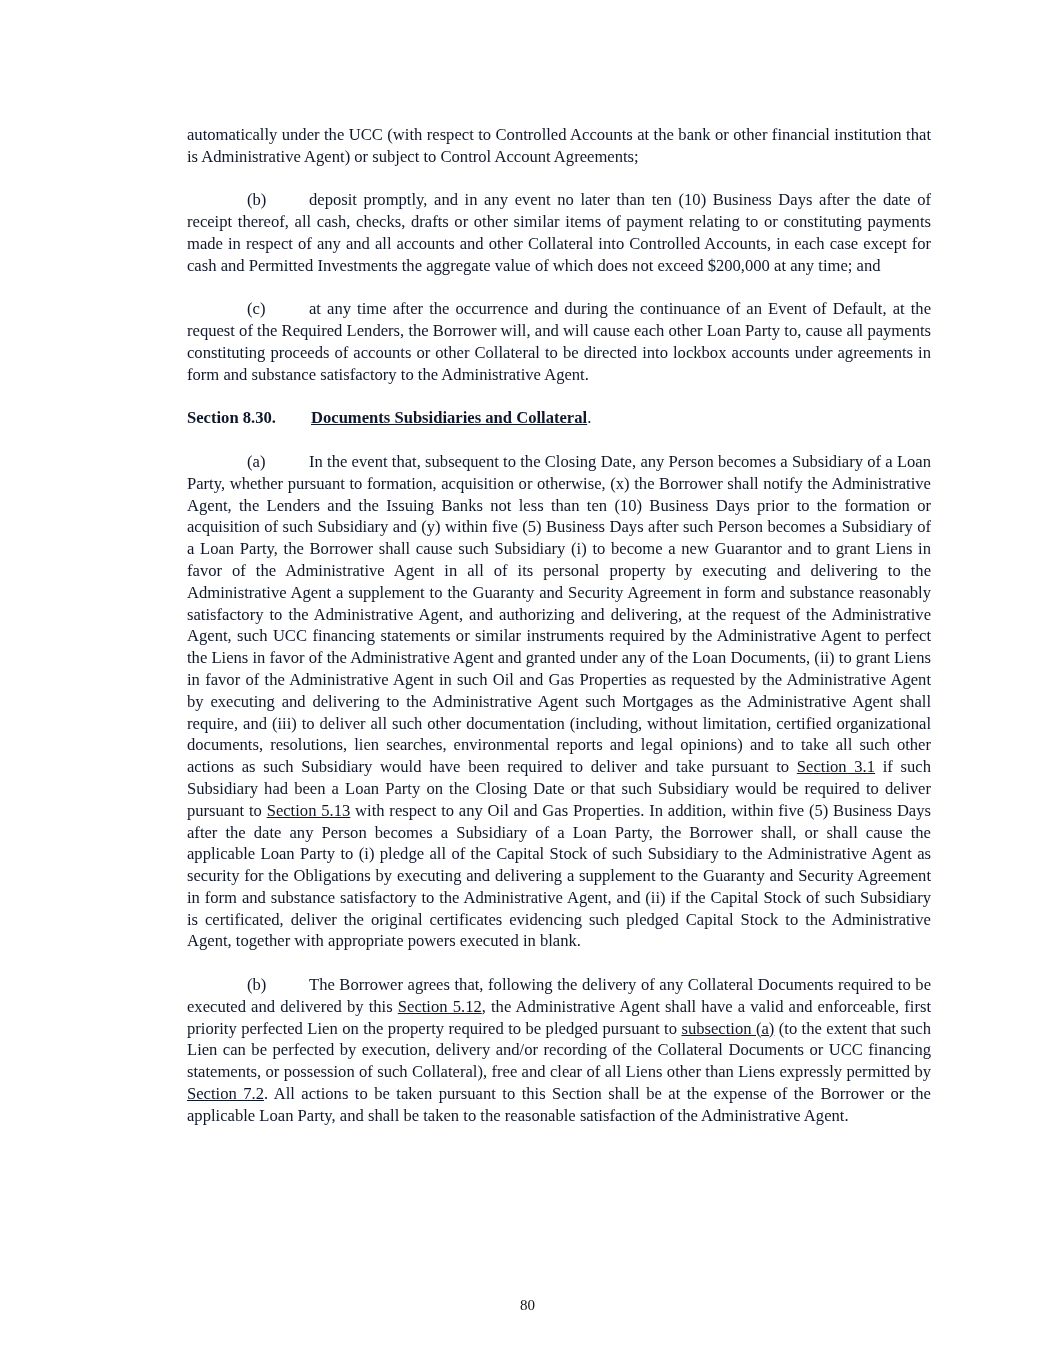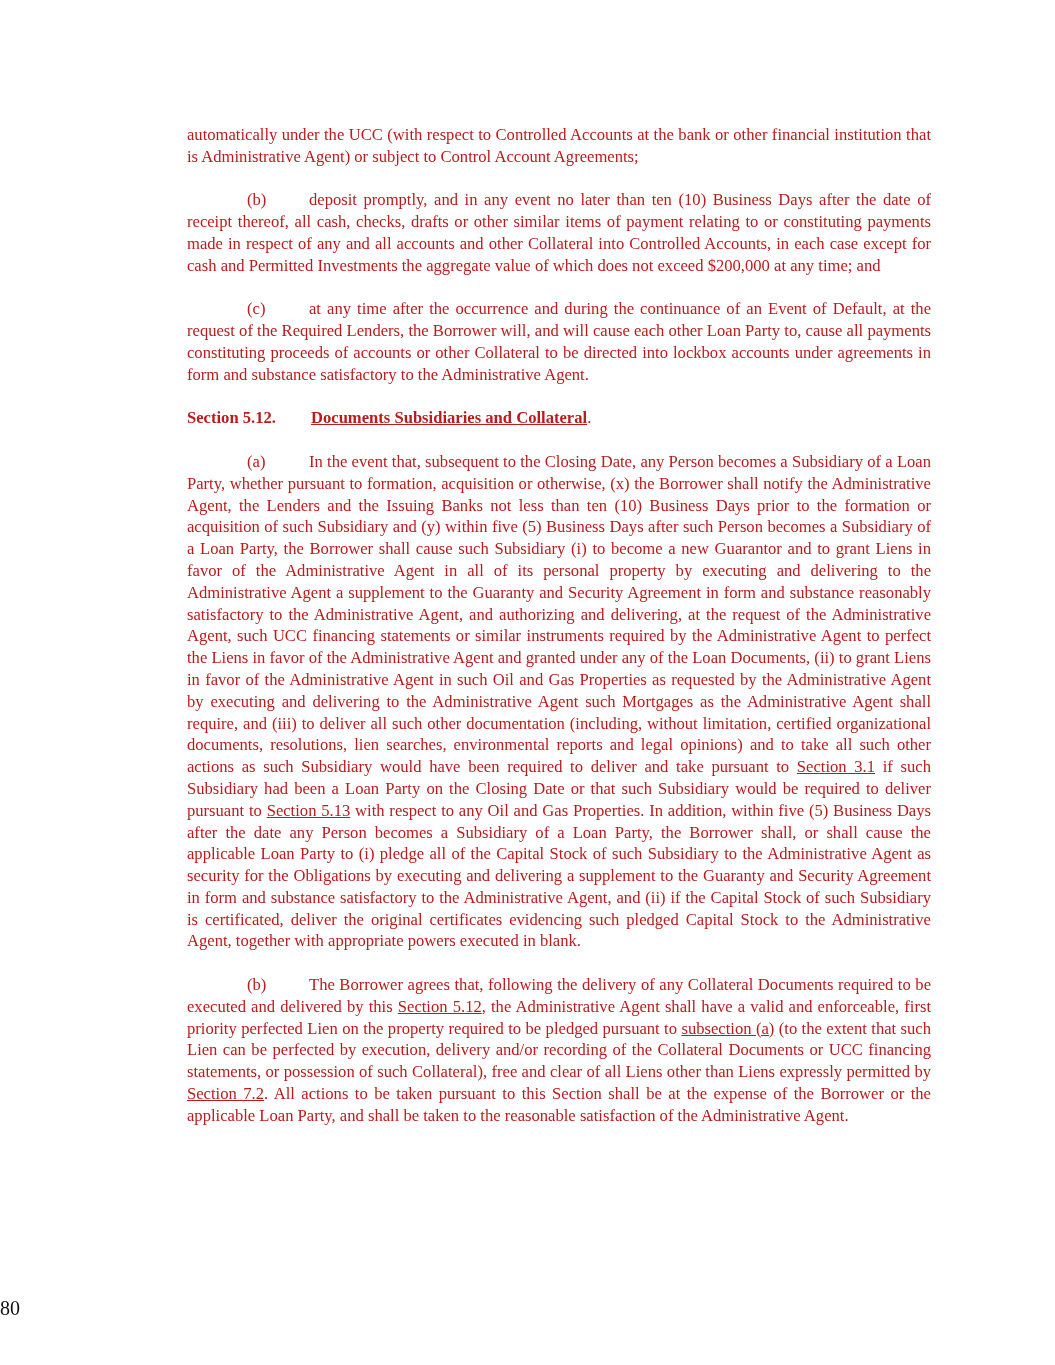--- a/index.html
+++ b/index.html
@@ -1,43 +1,43 @@
 <!DOCTYPE html>
 <html><head>
 <meta charset="utf-8">
 <style>
   html, body { margin: 0; padding: 0; background: #ffffff; }
   body { width: 1055px; height: 1365px; position: relative; overflow: hidden; }
   .page {
     position: absolute; left: 187px; top: 124px; width: 744px;
     font-family: "Liberation Serif", serif; font-size: 16.6px; line-height: 21.8px;
-    color: #b91c1c; text-align: justify;
+    color: #0f172a; text-align: justify;
   }
   .para { margin: 0 0 21.8px 0; }
   .para.first { margin-bottom: 21.8px; }
   .indent { display: inline-block; width: 60px; }
   .label { display: inline-block; width: 62px; }
   .heading { font-weight: bold; margin: 0 0 21.8px 0; text-align: left; }
   .heading .num { display: inline-block; width: 124px; }
   .u { text-decoration: underline; }
   .pagenum {
-    position: absolute; left: 0; width: 1055px; top: 1297px; 
-    font-family: "Liberation Serif", serif; font-size: 20px; color: #111111;
+    position: absolute; left: 0; width: 1055px; top: 1297px; text-align: center;
+    font-family: "Liberation Serif", serif; font-size: 15px; color: #111111;
   }
 </style>
 </head>
 <body>
 
 <div class="page">
   <p class="para first">automatically under the UCC (with respect to Controlled Accounts at the bank or other financial institution that is Administrative Agent) or subject to Control Account Agreements;</p>
 
   <p class="para"><span class="indent"></span><span class="label">(b)</span><span>deposit promptly, and in any event no later than ten (10) Business Days after the date of receipt thereof, all cash, checks, drafts or other similar items of payment relating to or constituting payments made in respect of any and all accounts and other Collateral into Controlled Accounts, in each case except for cash and Permitted Investments the aggregate value of which does not exceed $200,000 at any time; and</span></p>
 
   <p class="para"><span class="indent"></span><span class="label">(c)</span><span>at any time after the occurrence and during the continuance of an Event of Default, at the request of the Required Lenders, the Borrower will, and will cause each other Loan Party to, cause all payments constituting proceeds of accounts or other Collateral to be directed into lockbox accounts under agreements in form and substance satisfactory to the Administrative Agent.</span></p>
 
-  <p class="heading"><span class="num">Section 5.12.</span><span class="u">Documents Subsidiaries and Collateral</span><span style="font-weight:normal">.</span></p>
+  <p class="heading"><span class="num">Section 8.30.</span><span class="u">Documents Subsidiaries and Collateral</span><span style="font-weight:normal">.</span></p>
 
   <p class="para"><span class="indent"></span><span class="label">(a)</span><span>In the event that, subsequent to the Closing Date, any Person becomes a Subsidiary of a Loan Party, whether pursuant to formation, acquisition or otherwise, (x) the Borrower shall notify the Administrative Agent, the Lenders and the Issuing Banks not less than ten (10) Business Days prior to the formation or acquisition of such Subsidiary and (y) within five (5) Business Days after such Person becomes a Subsidiary of a Loan Party, the Borrower shall cause such Subsidiary (i) to become a new Guarantor and to grant Liens in favor of the Administrative Agent in all of its personal property by executing and delivering to the Administrative Agent a supplement to the Guaranty and Security Agreement in form and substance reasonably satisfactory to the Administrative Agent, and authorizing and delivering, at the request of the Administrative Agent, such UCC financing statements or similar instruments required by the Administrative Agent to perfect the Liens in favor of the Administrative Agent and granted under any of the Loan Documents, (ii) to grant Liens in favor of the Administrative Agent in such  Oil and Gas Properties as requested by the Administrative Agent by executing and delivering to the Administrative Agent such Mortgages as the Administrative Agent shall require, and (iii) to deliver all such other documentation (including, without limitation, certified organizational documents, resolutions, lien searches, environmental reports and legal opinions) and to take all such other actions as such Subsidiary would have been required to deliver and take pursuant to </span><span class="u">Section 3.1</span><span> if such Subsidiary had been a Loan Party on the Closing Date or that such Subsidiary would be required to deliver pursuant to </span><span class="u">Section 5.13</span><span> with respect to any  Oil and Gas Properties.  In addition, within five (5) Business Days after the date any Person becomes a Subsidiary of a Loan Party, the Borrower shall, or shall cause the applicable Loan Party to (i) pledge all of the Capital Stock of such Subsidiary to the Administrative Agent as security for the Obligations by executing and delivering a supplement to the Guaranty and Security Agreement in form and substance satisfactory to the Administrative Agent, and (ii) if the Capital Stock of such Subsidiary is certificated, deliver the original certificates evidencing such pledged Capital Stock to the Administrative Agent, together with appropriate powers executed in blank.</span></p>
 
   <p class="para"><span class="indent"></span><span class="label">(b)</span><span>The Borrower agrees that, following the delivery of any Collateral Documents required to be executed and delivered by this </span><span class="u">Section 5.12</span><span>, the Administrative Agent shall have a valid and enforceable, first priority perfected Lien on the property required to be pledged pursuant to </span><span class="u">subsection (a)</span><span> (to the extent that such Lien can be perfected by execution, delivery and/or recording of the Collateral Documents or UCC financing statements, or possession of such Collateral), free and clear of all Liens other than Liens expressly permitted by </span><span class="u">Section 7.2</span><span>.  All actions to be taken pursuant to this Section shall be at the expense of the Borrower or the applicable Loan Party, and shall be taken to the reasonable satisfaction of the Administrative Agent.</span></p>
 </div>
 
 <div class="pagenum">80</div>
 
 </body></html>

